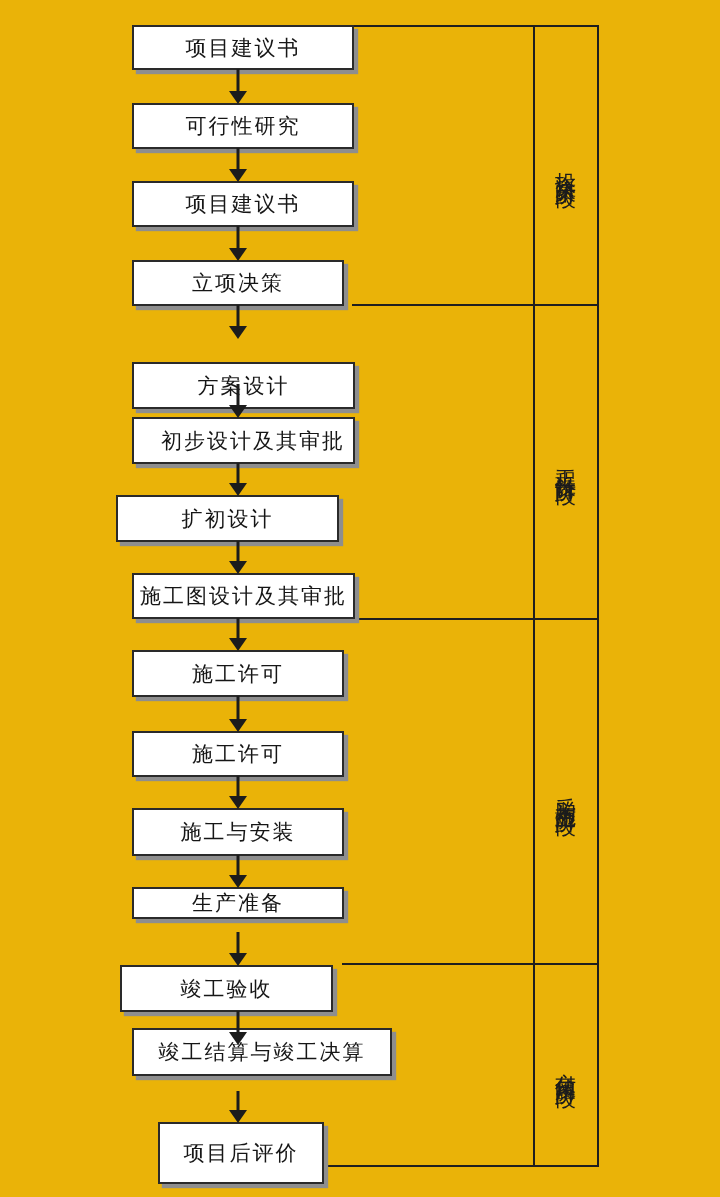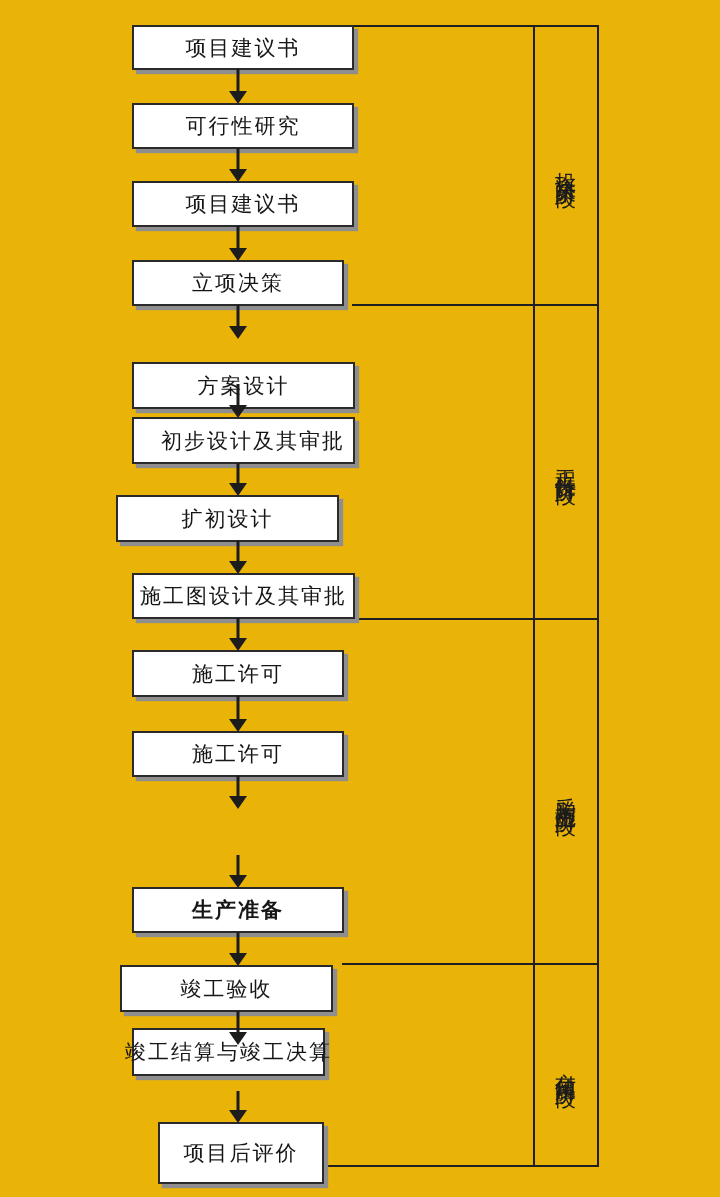--- a/index.html
+++ b/index.html
@@ -96,23 +96,24 @@
   <div class="flow-box" style="left:132px; top:25px; width:222px; height:45px;">项目建议书</div>
   <div class="flow-box" style="left:132px; top:103px; width:222px; height:46px;text-align:right;">可行性研究</div>
   <div class="flow-box" style="left:132px; top:181px; width:222px; height:46px;">项目建议书</div>
   <div class="flow-box" style="left:132px; top:260px; width:212px; height:46px;">立项决策</div>
   <div class="flow-box" style="left:132px; top:338px; width:223px; height:47px;margin-top:24px;">方案设计</div>
   <div class="flow-box" style="left:132px; top:417px; width:223px; height:47px;padding-left:19px;">初步设计及其审批</div>
   <div class="flow-box" style="left:116px; top:495px; width:223px; height:47px;">扩初设计</div>
   <div class="flow-box" style="left:132px; top:573px; width:223px; height:46px;">施工图设计及其审批</div>
   <div class="flow-box" style="left:132px; top:650px; width:212px; height:47px;">施工许可</div>
   <div class="flow-box" style="left:132px; top:731px; width:212px; height:46px;">施工许可</div>
-  <div class="flow-box" style="left:132px; top:887px; width:212px; height:46px;font-weight:bold;">生产准备</div>
+  <div class="flow-box" style="left:132px; top:808px; width:212px; height:48px;">施工与安装</div>
+  <div class="flow-box" style="left:132px; top:887px; width:212px; height:32px;">生产准备</div>
   <div class="flow-box" style="left:120px; top:965px; width:213px; height:47px;">竣工验收</div>
-  <div class="flow-box" style="left:132px; top:1028px; width:193px; height:48px;">竣工结算与竣工决算</div>
+  <div class="flow-box" style="left:132px; top:1028px; width:260px; height:48px;">竣工结算与竣工决算</div>
   <div class="flow-box" style="left:158px; top:1122px; width:166px; height:62px;">项目后评价</div>
 
   <div class="arrow" style="left:228px; top:69px; width:20px; height:35px;">
       <div class="stem"></div>
       <div class="head"></div>
     </div>
   <div class="arrow" style="left:228px; top:148px; width:20px; height:34px;">
       <div class="stem"></div>
       <div class="head"></div>
     </div>

